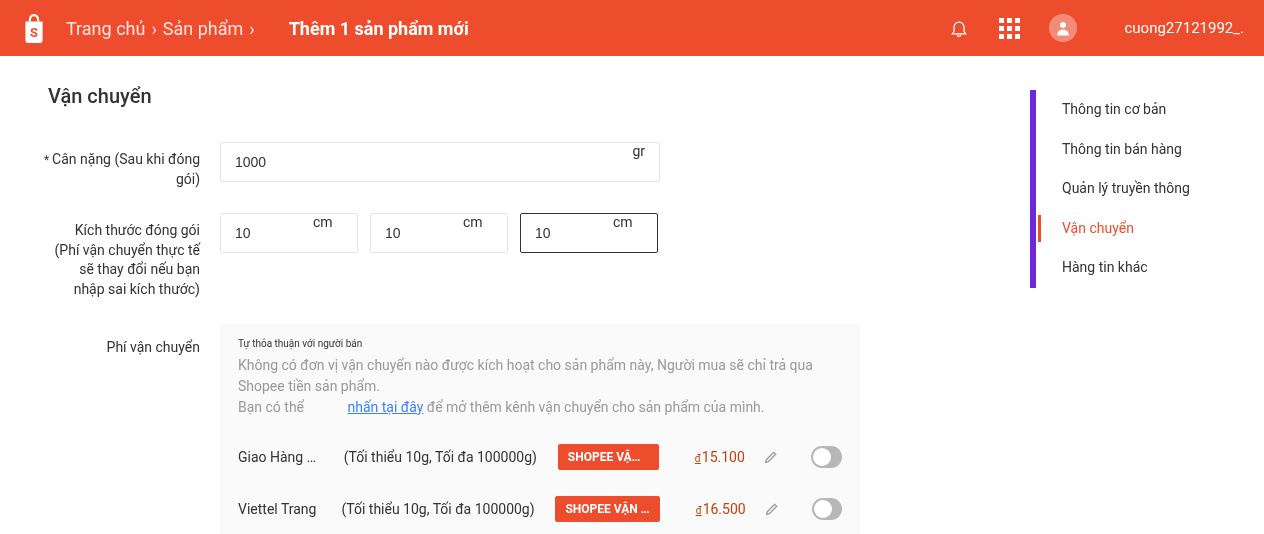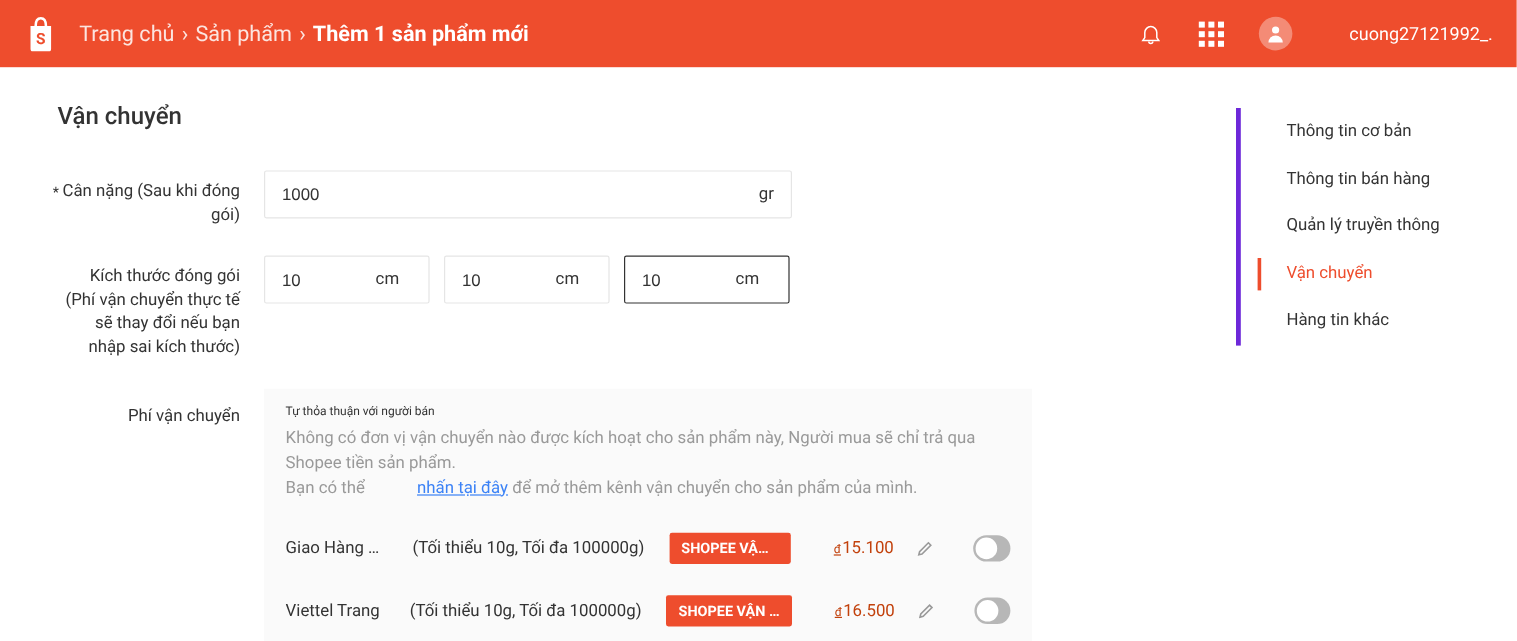--- a/index.html
+++ b/index.html
@@ -2,39 +2,39 @@
 <html><head>
 <meta charset="utf-8">
 <style>
   * { box-sizing: border-box; margin: 0; padding: 0; }
   body { font-family: -apple-system, BlinkMacSystemFont, "Segoe UI", Roboto, "Helvetica Neue", Arial, sans-serif; background: #fff; color: #333; width: 1264px; }
   .header { background: #ee4d2d; height: 56px; display: flex; align-items: center; padding: 0 20px; color: #fff; position: relative; }
   .logo-bag { width: 28px; height: 32px; margin-right: 18px; display:flex; align-items:center; justify-content:center; }
   .breadcrumb { display: flex; align-items: center; font-size: 18px; }
   .breadcrumb .bc-item { opacity: 0.85; cursor: pointer; }
   .breadcrumb .bc-sep { margin: 0 6px; opacity: 0.85; }
-  .breadcrumb .bc-current { font-weight: 700; opacity: 1; }
+  .breadcrumb .bc-current { font-weight: 700; opacity: 1; margin-left: 28px; }
   .header-right { margin-left: auto; display:flex; align-items:center; gap: 30px; }
   .hr-icon { width: 20px; height: 20px; display:flex; align-items:center; justify-content:center; cursor:pointer; }
   .apps-grid { display:grid; grid-template-columns: repeat(3, 5px); grid-template-rows: repeat(3, 5px); gap:3px; }
   .apps-grid span { background:#fff; width:5px; height:5px; }
   .user-area { display:flex; align-items:center; gap:10px; cursor:pointer; }
   .avatar { width:28px; height:28px; border-radius:50%; background: rgba(255,255,255,0.35); display:flex; align-items:center; justify-content:center; }
   .username { font-size:15px;margin-left:37px; }
 
   .page { display:flex; padding: 0; }
   .main { flex:1; padding: 28px 40px 0 48px; max-width: 1030px; }
   .section-title { font-size: 20px; color:#333; font-weight:500; margin-bottom: 34px; }
 
   .form-row { display:flex; margin-bottom: 24px; align-items:flex-start; }
   .form-label-col { width: 152px; text-align:right; color:#333; font-size:14px; line-height:1.4; padding-top:8px; position:relative; }
   .req-mark { position:absolute; left:-4px; top:10px; font-size:12px; color:#333; }
   .form-control-col { margin-left: 20px; flex:1; display:flex; gap:12px; flex-wrap:wrap; }
 
-  .input-unit { display:flex; align-items:center; border:1px solid #e5e5e5; border-radius:2px; height:40px; background:#fff; padding: 0 14px; }
+  .input-unit { display:flex; border:1px solid #e5e5e5; border-radius:2px; height:40px; background:#fff; padding: 0 14px; }
   .input-unit input { border:none; outline:none; font-size:14px; color:#333; background:transparent; width:100%; }
   .input-unit .unit { color:#333; font-size:14px; margin-left:8px; }
   .w-wide { width: 440px; }
   .w-dim { width: 138px; }
   .w-dim input { width: 70px; }
   .w-dim.active { border-color:#333; }
 
   .fee-panel { background:#fafafa; padding: 14px 18px 18px 18px; width: 640px; }
   .fee-panel .title-line { font-size:10px; color:#333; margin-bottom:6px; }
   .fee-panel .desc { font-size:14px; color:#999; line-height:1.5; }
@@ -44,21 +44,21 @@
   .carrier-name { width: 124px; font-size:14px; color:#333; white-space:nowrap; overflow:hidden; text-overflow:ellipsis; }
   .carrier-limits { font-size:14px; color:#333; min-width:196px; }
   .badge { background:#ee4d2d; color:#fff; font-size:12px; font-weight:700; padding: 6px 10px; border-radius:2px; white-space:nowrap; overflow:hidden; text-overflow:ellipsis; max-width:138px; }
   .price { font-size:14px; color:#c2410c; min-width:68px; text-align:right; }
   .price .dong { font-size:10px; margin-right:1px; text-decoration:underline; }
   .edit-icon { width:16px; height:16px; cursor:pointer; }
   .toggle { width:44px; height:22px; border-radius:11px; background:#b7b7b7; position:relative; cursor:pointer; margin-left:14px; }
   .toggle::after { content:""; position:absolute; left:2px; top:2px; width:18px; height:18px; background:#fff; border-radius:50%; }
 
   .sidebar { padding: 34px 0 0 0; width:234px; }
-  .sidebar-inner { border-left: 4px solid #6d28d9; padding-left: 16px; position:relative; }
+  .sidebar-inner { border-left: 6px solid #6d28d9; padding-left: 4px; position:relative; }
   .side-item { font-size:14px; color:#333; padding: 10px 0 10px 22px; cursor:pointer; position:relative; line-height:1.4; }
   .side-item.active { color:#ee4d2d; }
   .side-item.active::before { content:""; position:absolute; left:-2px; top:6px; bottom:6px; width:3px; background:#ee4d2d; }
 </style>
 </head>
 <body>
 
 <div class="header">
   <div class="logo-bag">
     <svg viewBox="0 0 24 28" width="26" height="30">

